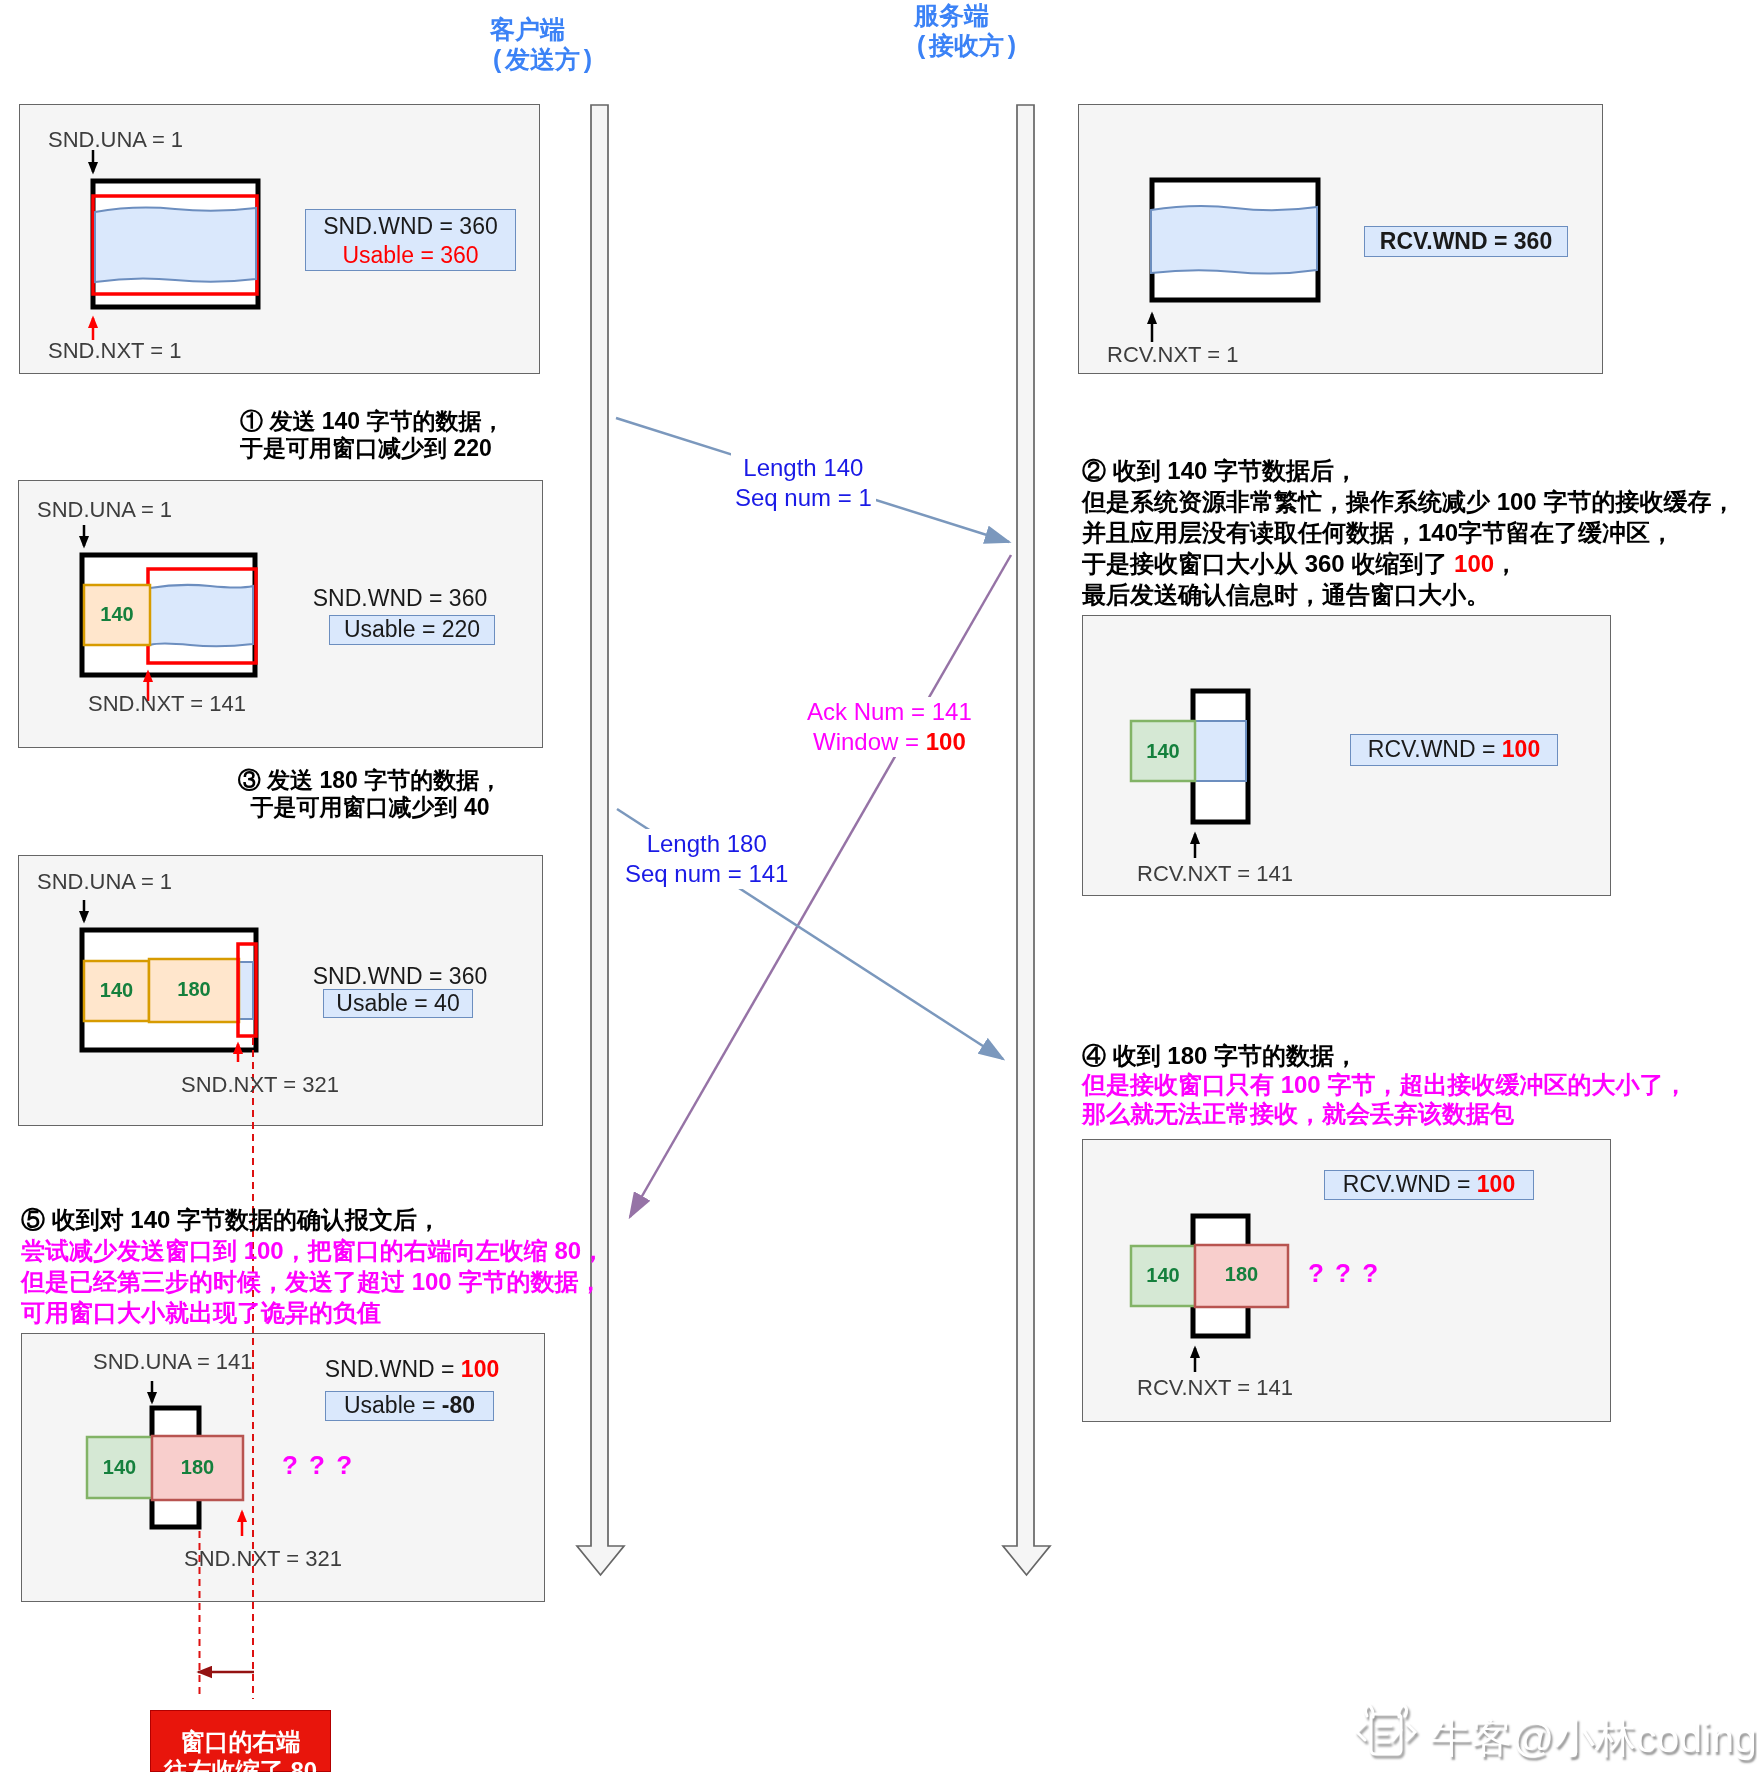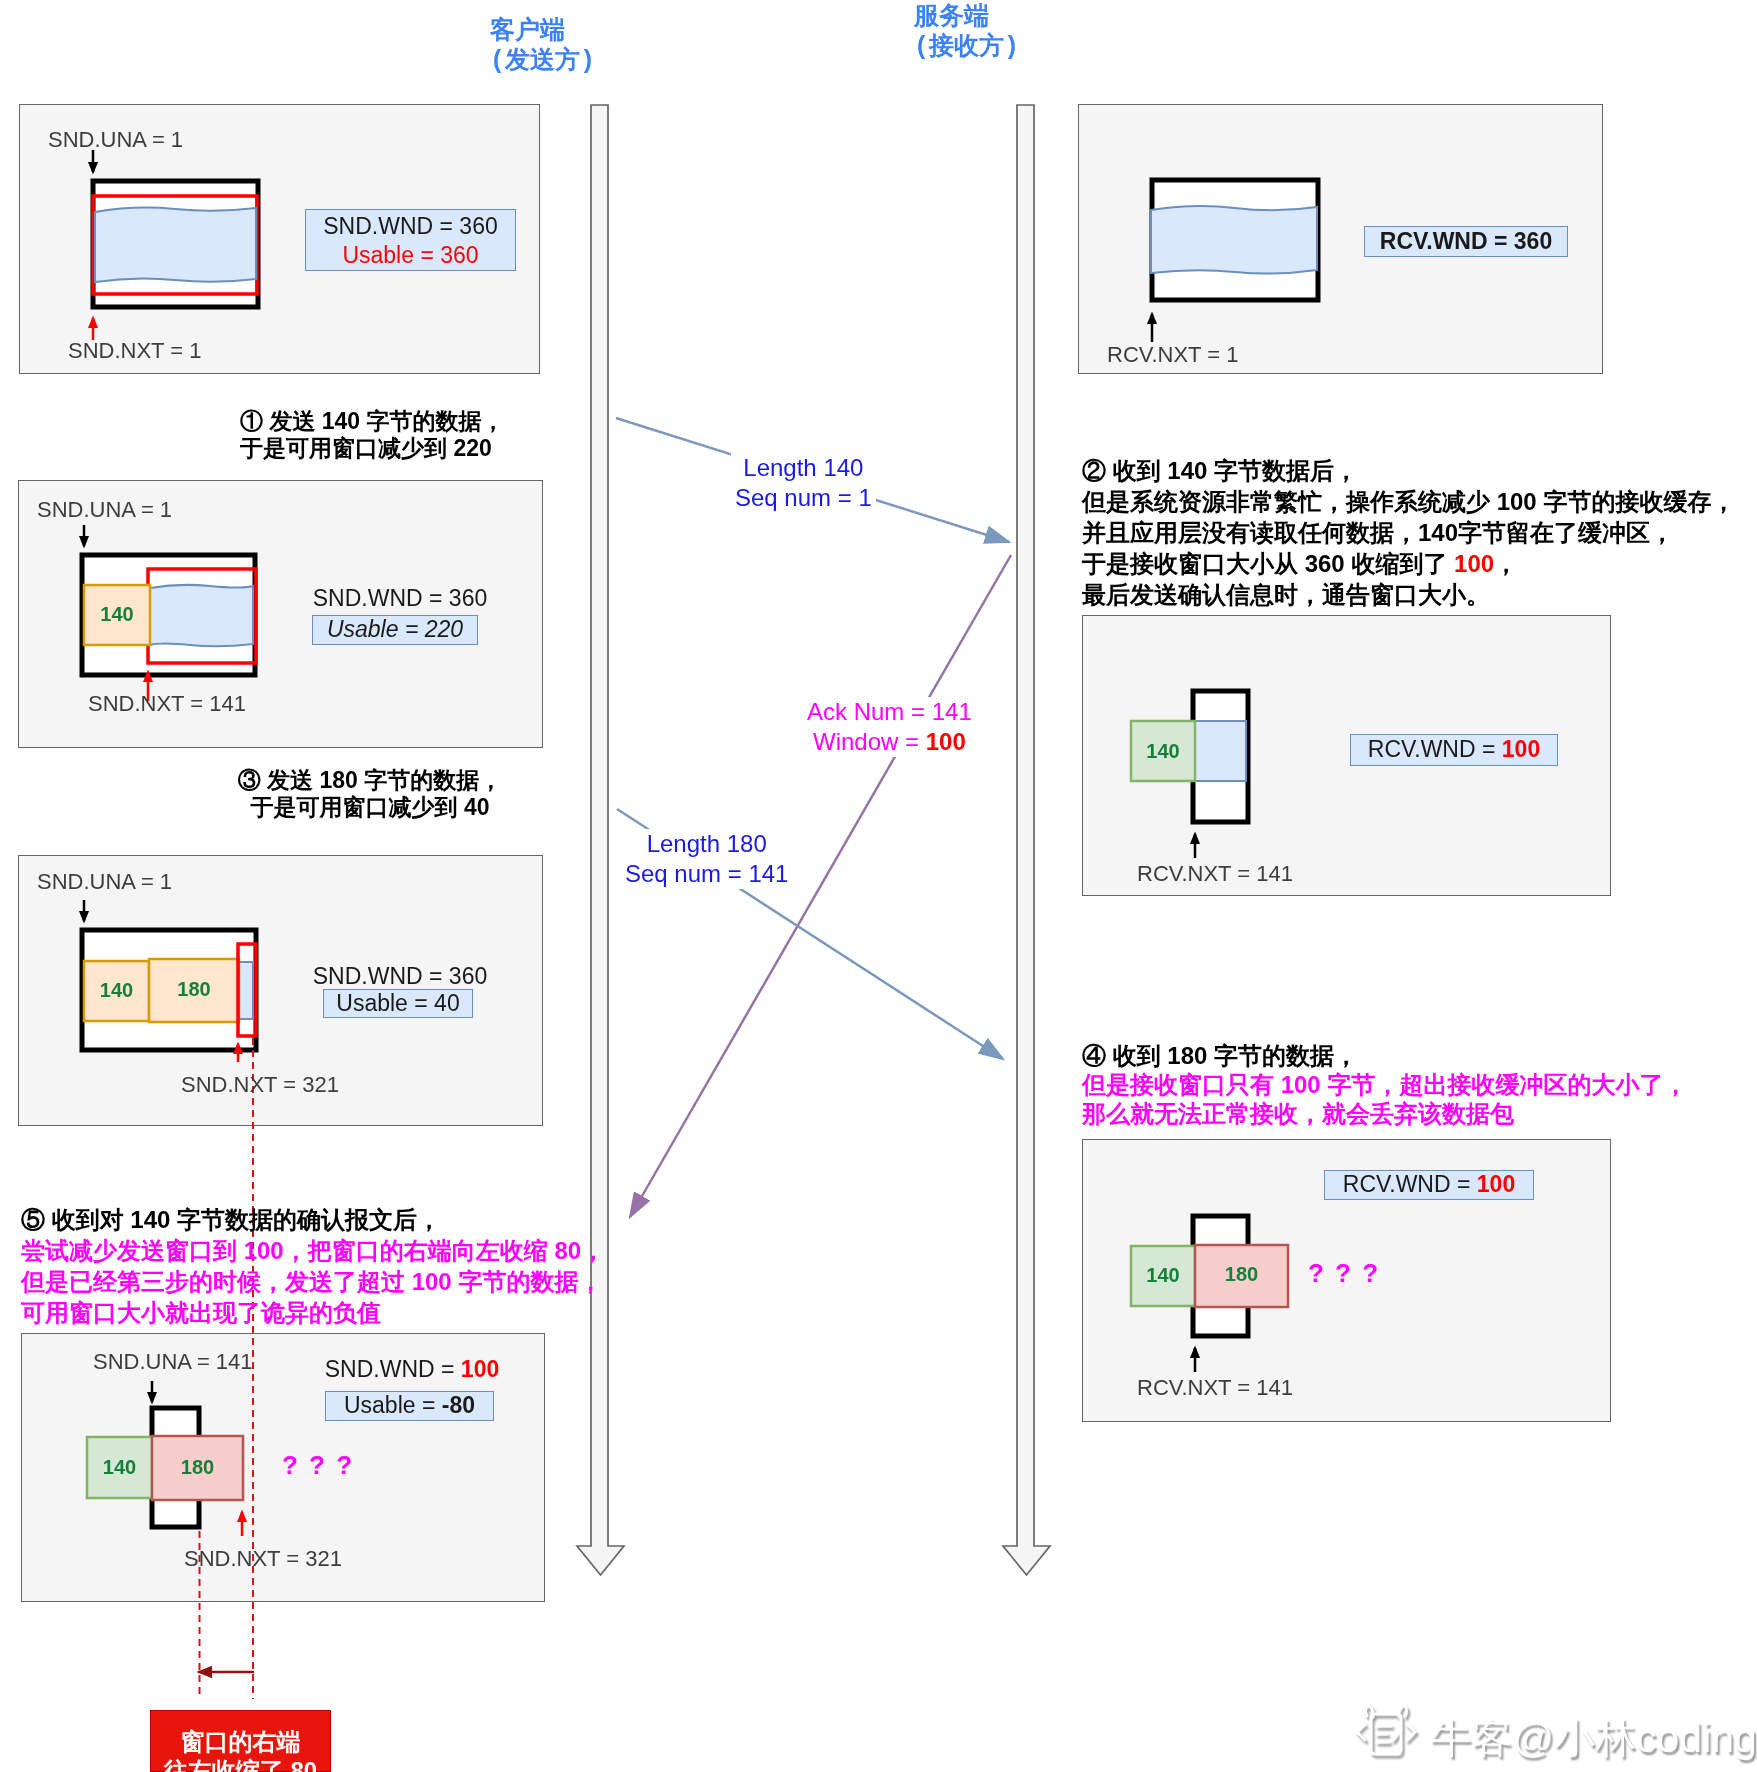--- a/index.html
+++ b/index.html
@@ -173,30 +173,30 @@
   <div class="msglabel magenta" style="left:803px;top:697px;">
     <div>Ack Num = 141</div>
     <div><span>Window = </span><span class="red b">100</span></div>
   </div>
   <div class="msglabel bluetext" style="left:621px;top:829px;">
     <div>Length 180</div>
     <div>Seq num = 141</div>
   </div>
 
   <div class="txt anno" style="left:48px;top:127px;">SND.UNA = 1</div>
-  <div class="txt anno" style="left:48px;top:338px;margin-left:20px;">SND.NXT = 1</div>
+  <div class="txt anno" style="left:48px;top:338px;">SND.NXT = 1</div>
   <div class="bluebox" style="left:305px;top:209px;width:211px;height:62px;line-height:29px;padding-top:2px;">
     <div>SND.WND = 360</div>
     <div class="red">Usable = 360</div>
   </div>
 
   <div class="txt anno" style="left:37px;top:497px;">SND.UNA = 1</div>
   <div class="txt anno" style="left:88px;top:691px;">SND.NXT = 141</div>
   <div class="txt wndtext" style="left:300px;top:585px;width:200px;">SND.WND = 360</div>
-  <div class="bluebox red" style="left:312px;top:615px;width:166px;height:30px;line-height:27px;font-style:italic;">Usable = 220</div>
+  <div class="bluebox red" style="left:329px;top:615px;width:166px;height:30px;line-height:27px;">Usable = 220</div>
   <div class="blocknum" style="left:84px;top:603px;width:66px;">140</div>
 
   <div class="txt anno" style="left:37px;top:869px;">SND.UNA = 1</div>
   <div class="txt anno" style="left:181px;top:1072px;">SND.NXT = 321</div>
   <div class="txt wndtext" style="left:300px;top:963px;width:200px;">SND.WND = 360</div>
   <div class="bluebox red" style="left:323px;top:989px;width:150px;height:29px;line-height:26px;">Usable = 40</div>
   <div class="blocknum" style="left:84px;top:979px;width:65px;">140</div>
   <div class="blocknum" style="left:149px;top:978px;width:90px;">180</div>
 
   <div class="txt anno" style="left:93px;top:1349px;">SND.UNA = 141</div>

